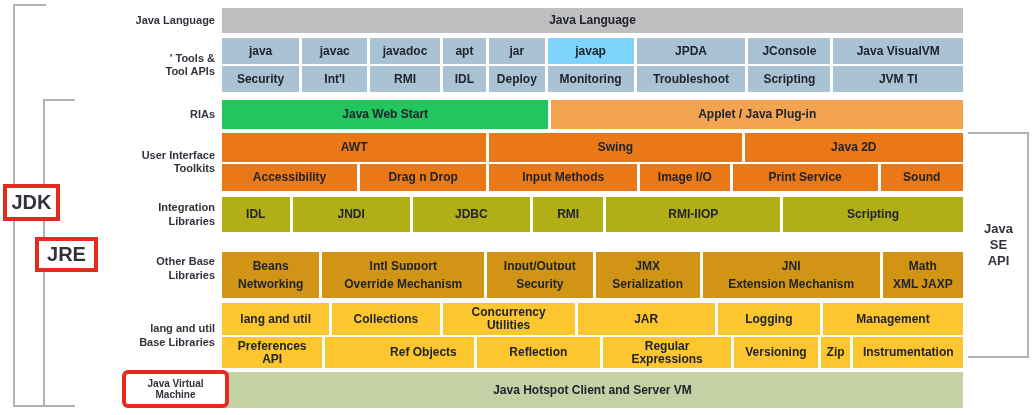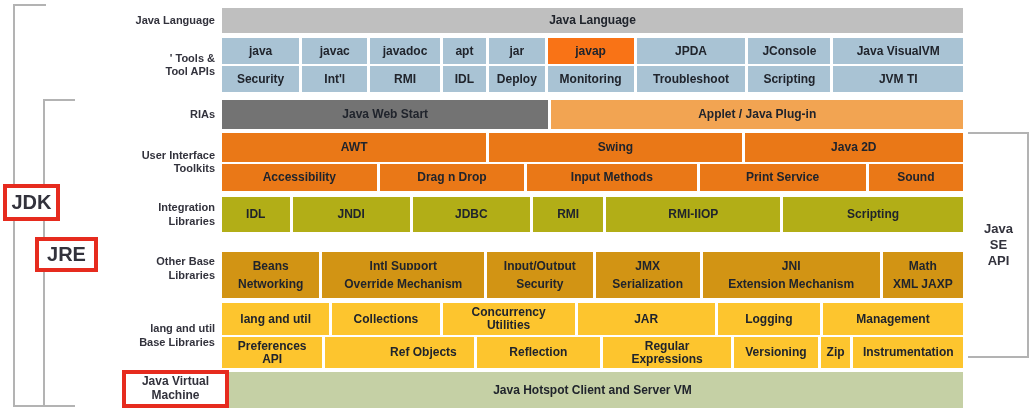--- a/index.html
+++ b/index.html
@@ -66,21 +66,21 @@
     background: #fff;
     display: flex;
     align-items: center;
     justify-content: center;
     text-align: center;
     font-weight: bold;
     color: #32323c;
     z-index: 5;
   }
   #jdk-box, #jre-box { font-size: 20px; }
-  #jvm-box { font-size: 12px; line-height: 1.15; white-space: pre-line; background: #fff; }
+  #jvm-box { font-size: 10px; line-height: 1.15; white-space: pre-line; background: #fff; border-radius: 6px; }
   #se-api-label {
     position: absolute;
     left: 968px; top: 132px; width: 61px; height: 226px;
     display: flex; align-items: center; justify-content: center;
     text-align: center; font-weight: bold; font-size: 13px;
     color: #32323c; line-height: 1.25; white-space: pre-line;
   }
 </style>
 </head>
 <body>
@@ -126,49 +126,50 @@
   <div id="grid">
       <div class="row" style="top: 8px; height: 25px;">
         <div class="cell" style="flex: 741 0 0px; background: rgb(191, 191, 191);">Java Language</div>
       </div>
       <div class="row" style="top: 38px; height: 26px;">
         <div class="cell" style="flex: 78 0 0px; background: rgb(169, 195, 212);">java</div>
         <div class="cell" style="flex: 66 0 0px; background: rgb(169, 195, 212);">javac</div>
         <div class="cell" style="flex: 70 0 0px; background: rgb(169, 195, 212);">javadoc</div>
         <div class="cell" style="flex: 44 0 0px; background: rgb(169, 195, 212);">apt</div>
         <div class="cell" style="flex: 56 0 0px; background: rgb(169, 195, 212);">jar</div>
-        <div class="cell" style="flex: 87 0 0px; background: #f97316;">javap</div>
+        <div class="cell" style="flex: 87 0 0px; background: #7dd3fc;">javap</div>
         <div class="cell" style="flex: 110 0 0px; background: rgb(169, 195, 212);">JPDA</div>
         <div class="cell" style="flex: 83 0 0px; background: rgb(169, 195, 212);">JConsole</div>
         <div class="cell" style="flex: 131 0 0px; background: rgb(169, 195, 212);">Java VisualVM</div>
       </div>
       <div class="row" style="top: 66px; height: 26px;">
         <div class="cell" style="flex: 78 0 0px; background: rgb(169, 195, 212);">Security</div>
         <div class="cell" style="flex: 66 0 0px; background: rgb(169, 195, 212);">Int'l</div>
         <div class="cell" style="flex: 70 0 0px; background: rgb(169, 195, 212);">RMI</div>
         <div class="cell" style="flex: 44 0 0px; background: rgb(169, 195, 212);">IDL</div>
         <div class="cell" style="flex: 56 0 0px; background: rgb(169, 195, 212);">Deploy</div>
         <div class="cell" style="flex: 87 0 0px; background: rgb(169, 195, 212);">Monitoring</div>
         <div class="cell" style="flex: 110 0 0px; background: rgb(169, 195, 212);">Troubleshoot</div>
         <div class="cell" style="flex: 83 0 0px; background: rgb(169, 195, 212);">Scripting</div>
         <div class="cell" style="flex: 131 0 0px; background: rgb(169, 195, 212);">JVM TI</div>
       </div>
       <div class="row" style="top: 100px; height: 29px;">
-        <div class="cell" style="flex: 326 0 0px; background: #737373;">Java Web Start</div>
+        <div class="cell" style="flex: 326 0 0px; background: #22c55e;">Java Web Start</div>
         <div class="cell" style="flex: 411 0 0px; background: rgb(242, 164, 82);">Applet / Java Plug-in</div>
       </div>
       <div class="row" style="top: 133px; height: 29px;">
         <div class="cell" style="flex: 265 0 0px; background: rgb(234, 120, 23);">AWT</div>
         <div class="cell" style="flex: 253 0 0px; background: rgb(234, 120, 23);">Swing</div>
         <div class="cell" style="flex: 219 0 0px; background: rgb(234, 120, 23);">Java 2D</div>
       </div>
       <div class="row" style="top: 164px; height: 27px;">
         <div class="cell" style="flex: 136 0 0px; background: rgb(234, 120, 23);">Accessibility</div>
         <div class="cell" style="flex: 127 0 0px; background: rgb(234, 120, 23);">Drag n Drop</div>
         <div class="cell" style="flex: 149 0 0px; background: rgb(234, 120, 23);">Input Methods</div>
+        <div class="cell" style="flex: 90 0 0px; background: rgb(234, 120, 23);">Image I/O</div>
         <div class="cell" style="flex: 146 0 0px; background: rgb(234, 120, 23);">Print Service</div>
         <div class="cell" style="flex: 83 0 0px; background: rgb(234, 120, 23);">Sound</div>
       </div>
       <div class="row" style="top: 197px; height: 35px;">
         <div class="cell" style="flex: 68 0 0px; background: rgb(178, 174, 23);">IDL</div>
         <div class="cell" style="flex: 118 0 0px; background: rgb(178, 174, 23);">JNDI</div>
         <div class="cell" style="flex: 118 0 0px; background: rgb(178, 174, 23);">JDBC</div>
         <div class="cell" style="flex: 71 0 0px; background: rgb(178, 174, 23);">RMI</div>
         <div class="cell" style="flex: 175 0 0px; background: rgb(178, 174, 23);">RMI-IIOP</div>
         <div class="cell" style="flex: 181 0 0px; background: rgb(178, 174, 23);">Scripting</div>

